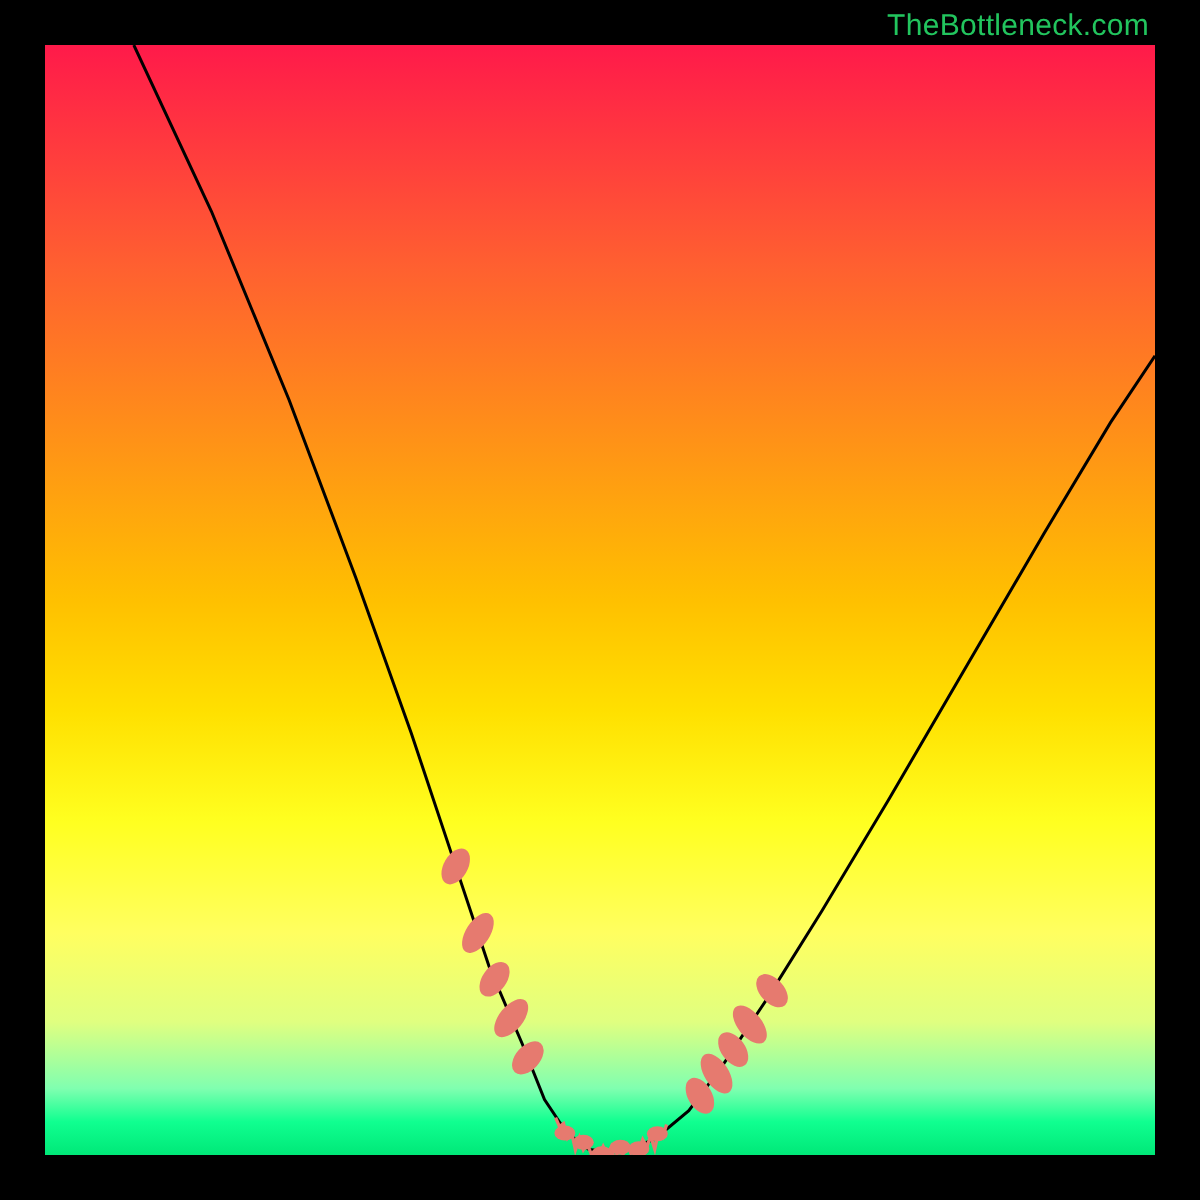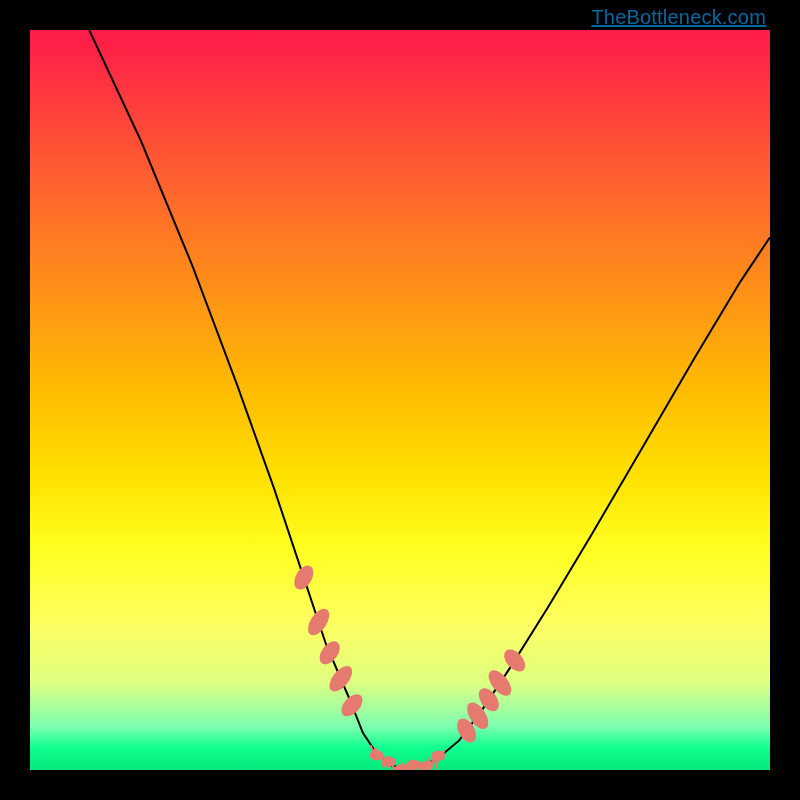--- a/index.html
+++ b/index.html
@@ -34,25 +34,24 @@
       #e0ff80 88%,
       #80ffb0 94%,
       #10ff90 97%,
       #00e878 100%
     );
   }
   .watermark {
     position: absolute;
     top: 6px;
     right: 34px;
-    color: #0369a1;
+    color: #22c55e;
     font-size: 20px;
     font-weight: 500;
     letter-spacing: 0.2px;
-    text-decoration: underline;
   }
   svg.curve {
     position: absolute;
     inset: 0;
   }
   .curve-path {
     fill: none;
     stroke: #000;
     stroke-width: 2;
   }

